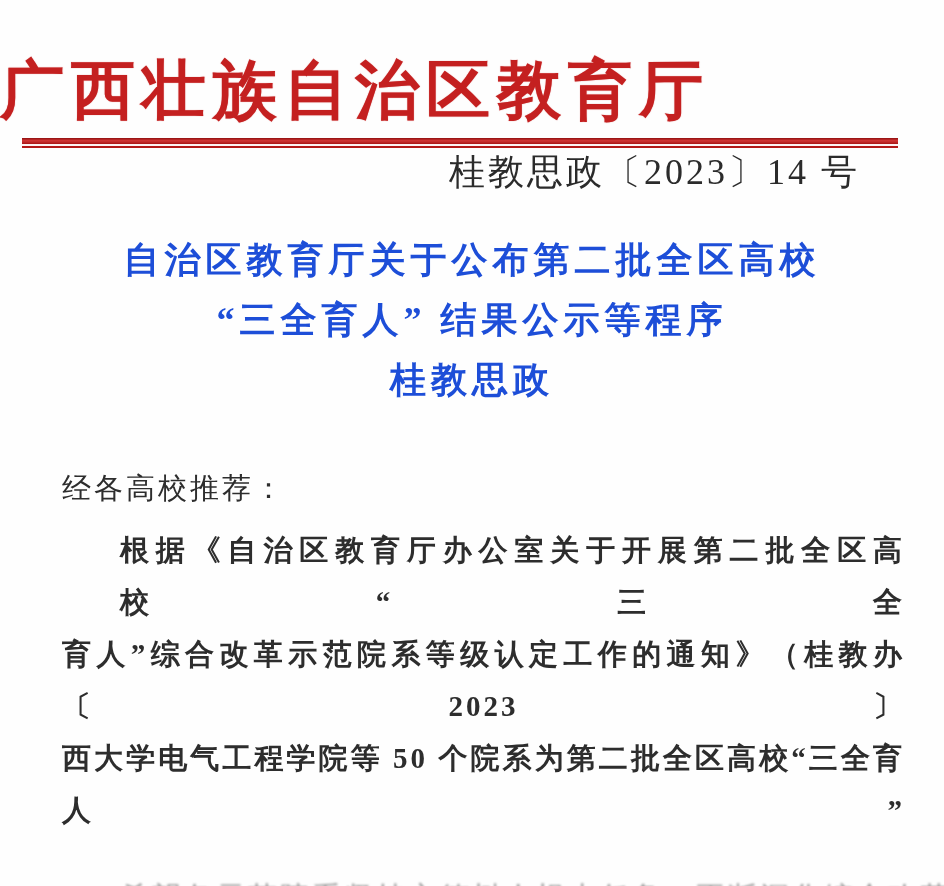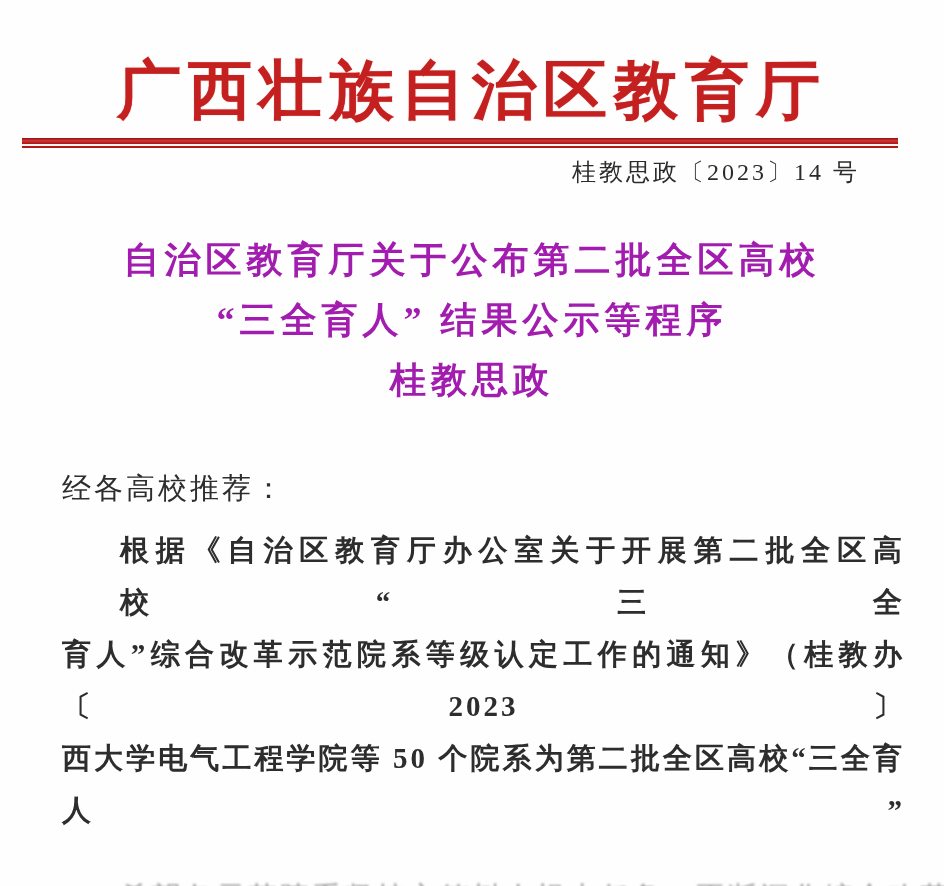--- a/index.html
+++ b/index.html
@@ -10,21 +10,20 @@
     background: #fefefe;
     overflow: hidden;
     font-family: "Liberation Serif", "DejaVu Serif", serif;
   }
   
   .agency-name {
     position: absolute;
     top: 52px;
     left: 0;
     width: 100%;
-    text-align: center;
     color: #c42020;
     font-size: 64px;
     font-weight: 900;
     letter-spacing: 7px;
     line-height: 78px;
     text-shadow: 0 0 1px rgba(196,32,32,.6);
     white-space: nowrap;
   }
   
   .red-rule {
@@ -37,34 +36,34 @@
     height: 6px;
     background: linear-gradient(to bottom, #8f0f0f 0%, #d23535 45%, #a81414 100%);
   }
   .red-rule .bar-gap { height: 2px; background: #fdf3f3; }
   .red-rule .bar-thin { height: 2px; background: #b21818; }
   
   .doc-number {
     position: absolute;
     top: 154px;
     right: 84px;
-    font-size: 24px;
+    font-size: 36px;
     color: #2b2b2b;
     letter-spacing: 3px;
     line-height: 36px;
     white-space: nowrap;
   }
   
   .notice-title {
     position: absolute;
     top: 230px;
     left: 0;
     width: 100%;
     text-align: center;
-    color: #a21caf;
+    color: #1d4ed8;
     font-weight: 900;
     font-size: 36px;
     line-height: 60px;
     letter-spacing: 5px;
   }
   
   .body-text {
     position: absolute;
     top: 462px;
     left: 62px;

